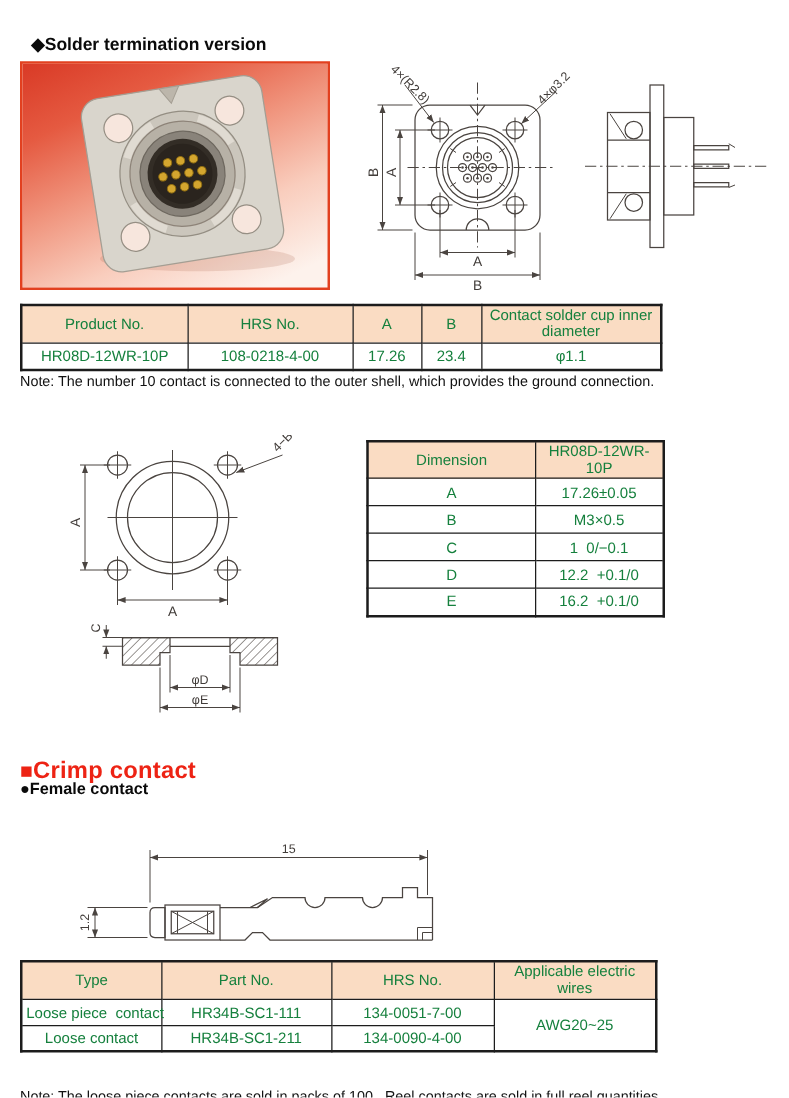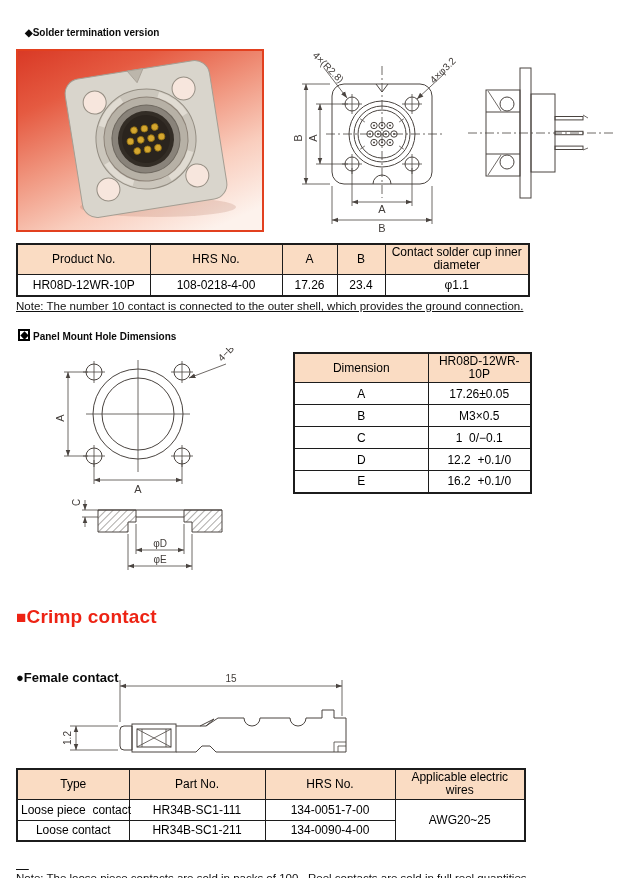--- a/index.html
+++ b/index.html
@@ -1,26 +1,26 @@
 <!DOCTYPE html>
 <html><head>
 <meta charset="utf-8">
 <style>
   * { margin:0; padding:0; box-sizing:border-box; }
   body { background:#fff; font-family:"Liberation Sans", sans-serif; }
   .page { position:relative; width:631px; height:878px; background:#fff; overflow:hidden; color:#000; }
   .abs { position:absolute; }
   .sec-title { font-size:19px; font-weight:bold; color:#ed2314; letter-spacing:0.2px; }
   .sec-title .marker { font-size:17px; }
-  .sub-title { font-size:10px; font-weight:bold; color:#0a0a0a; }
+  .sub-title { font-size:14px; font-weight:bold; color:#0a0a0a; }
   .sub-title-sm { font-size:13px; font-weight:bold; color:#0a0a0a; }
-  .note { font-size:11.5px; color:#111; white-space:pre-wrap; line-height:14px;text-decoration:underline; }
+  .note { font-size:11.5px; color:#111; white-space:pre-wrap; line-height:14px; }
   table.tbl { border-collapse:collapse; border:2px solid #1c1c1c; table-layout:fixed; background:#fff; }
   table.tbl th, table.tbl td { border:1px solid #1c1c1c; font-size:12px; font-weight:normal;
-       text-align:center; vertical-align:middle; padding:1px 3px; color:#000000; }
+       text-align:center; vertical-align:middle; padding:1px 3px; color:#15803d; }
   table.tbl th { background:#fadcc3; line-height:13px; }
   table.tbl td { white-space:pre; }
   .photo { border:2px solid #e2401f;
        background:linear-gradient(155deg,#d93a26 0%,#e55a41 22%,#f0957e 45%,#f9cdbd 68%,#fdf2ec 92%); }
   .dbox { display:inline-block; width:12px; height:12px; border:2px solid #000; background:#fff;
        position:relative; margin-right:3px; vertical-align:-1px; }
   .dbox span { position:absolute; left:1.5px; top:1.5px; width:5px; height:5px; background:#000;
        transform:rotate(45deg) scale(1.18); }
   svg { display:block; }
   .ln { fill:none; stroke:#4a4440; stroke-width:1; }
@@ -198,23 +198,20 @@
       <td>HR08D-12WR-10P</td>
       <td>108-0218-4-00</td>
       <td>17.26</td>
       <td>23.4</td>
       <td>φ1.1</td>
     </tr>
   </tbody>
     </table>
   <div class="abs note" style="left:16px; top:299px; width:600px;">Note: The number 10 contact is connected to the outer shell, which provides the ground connection.</div>
 
-  <div class="abs sub-title" style="left:18px; top:329px;">
-    <span class="dbox"><span></span></span><span>Panel Mount Hole Dimensions</span>
-  </div>
 
   <svg class="abs" style="left:26px; top:348px;" width="240" height="148" viewBox="0 0 240 148">
     <defs>
       <marker id="pm-a" viewBox="0 0 10 10" refX="9" refY="5" markerWidth="9" markerHeight="9" orient="auto-start-reverse">
         <path d="M0,1.6 L9,5 L0,8.4 z" fill="#4a4440"></path>
       </marker>
     </defs>
     <g class="thin">
       <line x1="112" y1="12" x2="112" y2="124"></line>
       <line x1="60" y1="66" x2="164" y2="66"></line>
@@ -310,21 +307,21 @@
       <line x1="58" y1="70" x2="122" y2="70" marker-start="url(#cs-a)" marker-end="url(#cs-a)"></line>
     </g>
     <text class="dtxt" transform="translate(10,10) rotate(-90)">C</text>
     <text class="dtxt" x="90" y="51" text-anchor="middle">φD</text>
     <text class="dtxt" x="90" y="67" text-anchor="middle">φE</text>
   </svg>
 
   <div class="abs sec-title" style="left:16px; top:578px;margin-top:28px;">
     <span class="marker">■</span><span>Crimp contact</span>
   </div>
-  <div class="abs sub-title-sm" style="left:16px; top:670px;">
+  <div class="abs sub-title-sm" style="left:16px; top:623px;">
     <span>●</span><span>Female contact</span>
   </div>
 
   <svg class="abs" style="left:56px; top:666px;" width="312" height="102" viewBox="0 0 312 102">
     <defs>
       <marker id="fc-a" viewBox="0 0 10 10" refX="9" refY="5" markerWidth="9" markerHeight="9" orient="auto-start-reverse">
         <path d="M0,1.6 L9,5 L0,8.4 z" fill="#4a4440"></path>
       </marker>
     </defs>
     <g class="thin">

